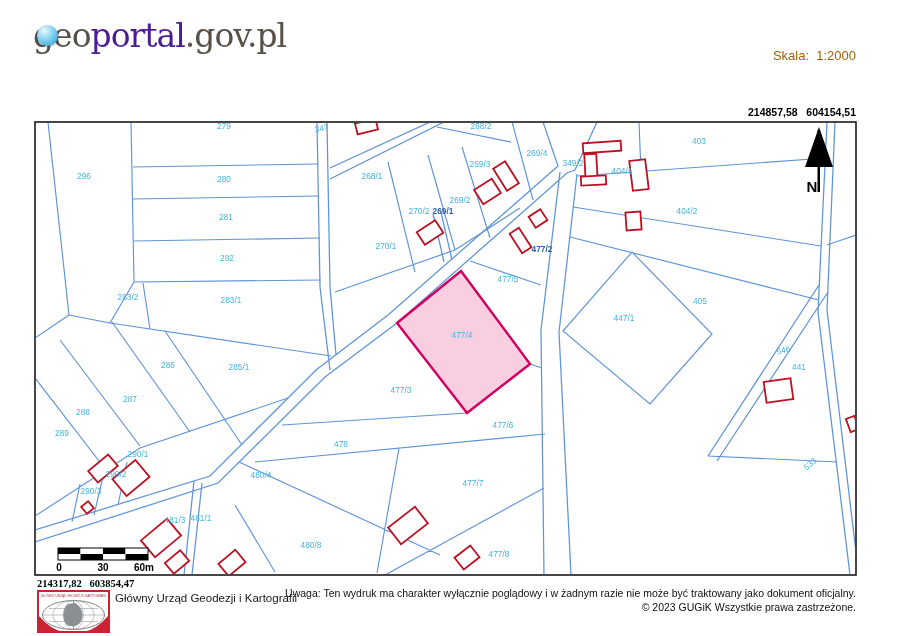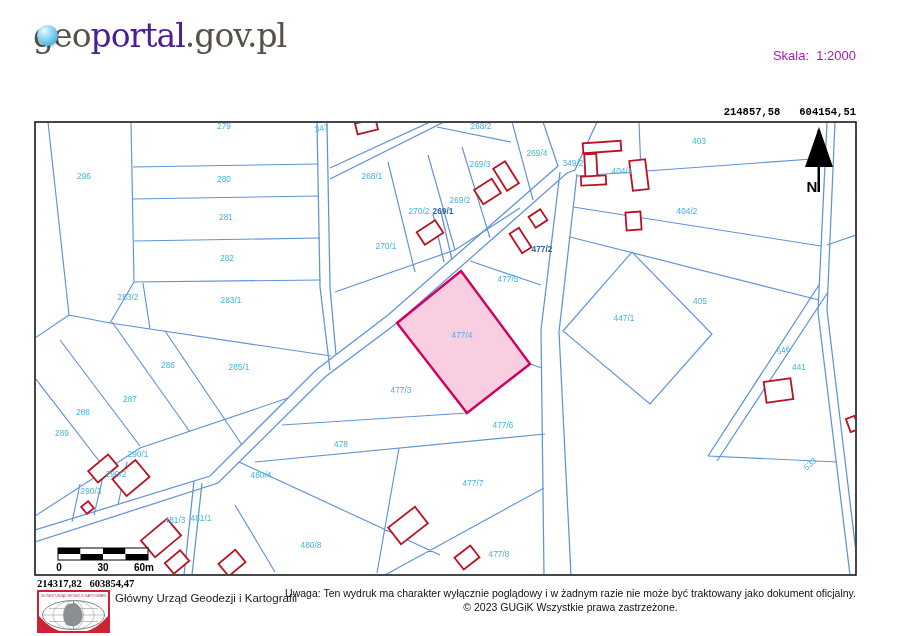--- a/index.html
+++ b/index.html
@@ -7,38 +7,38 @@
        font-family:"Liberation Sans",sans-serif;color:#111;}
   .abs{position:absolute;}
   
   #logo{left:33px;top:16px;font-family:"DejaVu Serif",serif;font-size:33px;
         letter-spacing:-1px;white-space:pre;}
   #logo .dark{color:#57514a;}
   #logo .blue{color:#4c1d95;}
   #globe{left:37px;top:25px;width:21px;height:21px;border-radius:50%;
          background:radial-gradient(circle at 35% 28%,#eaf8fe 0%,#8ed6f2 40%,#1f9cd8 100%);
          box-shadow:0 1px 2px rgba(0,0,0,.35);}
-  #skala{right:44px;top:48px;font-size:13px;white-space:pre;color:#a21caf;}
+  #skala{right:44px;top:48px;font-size:13px;white-space:pre;color:#a16207;}
   .coord{font-size:10.5px;font-weight:600;white-space:pre;color:#000;}
-  #coord-tr{right:44px;top:106px;font-family:Liberation Mono, monospace;}
+  #coord-tr{right:44px;top:106px;}
   #coord-bl{left:37px;top:578px;font-family:Liberation Serif, serif;}
   
   #map{left:0;top:0;}
   .lines{stroke:var(--c-line);stroke-width:1.15;fill:none;}
   .roads{stroke:var(--c-line);stroke-width:1.25;fill:none;}
   .bld{fill:#ffffff;stroke:var(--c-building);stroke-width:1.8;}
   #hl{fill:var(--c-hfill);stroke:var(--c-hstroke);stroke-width:2.4;fill-opacity:.85;}
   .plabel{font:8.3px "Liberation Sans",sans-serif;fill:var(--c-label);text-anchor:middle;}
   .plabel.dark{fill:var(--c-label-dark);font-weight:700;}
   .sbtext{font:bold 10px "Liberation Sans",sans-serif;fill:#000;text-anchor:middle;}
   .ntext{font:bold 15px "Liberation Sans",sans-serif;fill:#000;text-anchor:middle;}
   
   #addr{left:115px;top:591px;font-size:11.5px;line-height:14.5px;color:#1a1a1a;}
   #disc{right:44px;top:586px;font-size:10.5px;line-height:14px;text-align:right;color:#101010;}
-  #disc .c2{text-align:center;}
+  #disc .c2{}
   #gugik{left:37px;top:590px;}
 </style>
 </head>
 <body>
 
 <div class="abs" id="logo"><span class="dark">geo</span><span class="blue">portal</span><span class="dark">.gov.pl</span></div>
 <div class="abs" id="globe"></div>
 <div class="abs" id="skala">Skala:  1:2000</div>
 <div class="abs coord" id="coord-tr">214857,58   604154,51</div>
 

